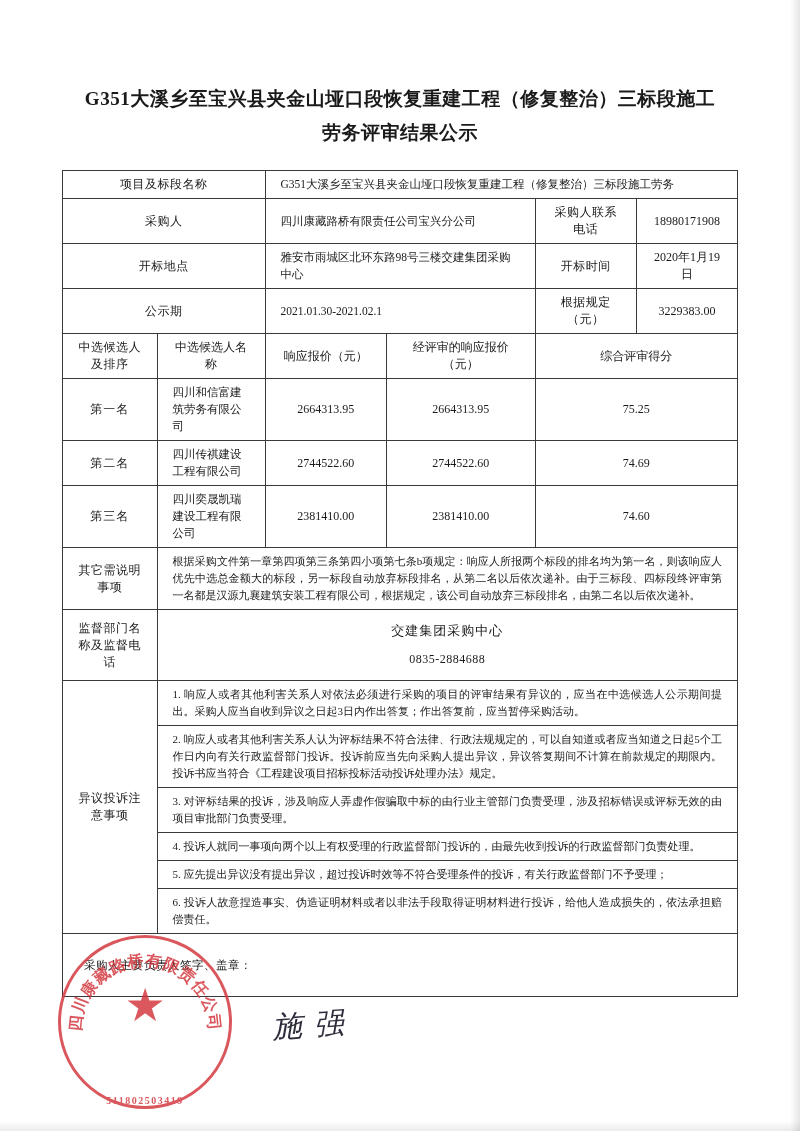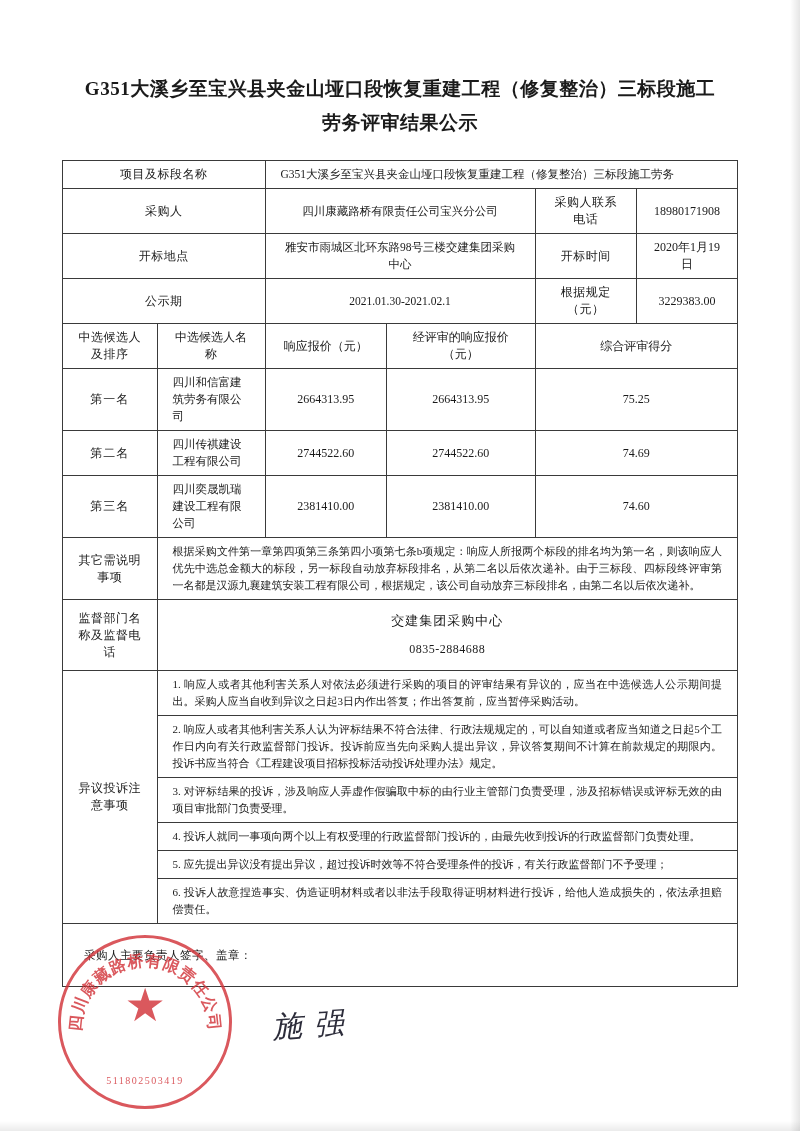--- a/index.html
+++ b/index.html
@@ -21,36 +21,36 @@
     height: 1131px;
     box-sizing: border-box;
     padding: 72px 62px 0 62px;
   }
   .doc-title {
     text-align: center;
     font-size: 19px;
     font-weight: bold;
     line-height: 34px;
     letter-spacing: 0.5px;
-    margin: 0 18px 20px 18px;
+    margin: 10px 18px 20px 18px;
     font-family: "Liberation Serif", "DejaVu Serif", serif;
   }
   table.main {
     width: 100%;
     border-collapse: collapse;
     table-layout: fixed;
     font-size: 11.5px;
   }
   table.main td {
     border: 1px solid #3a3a3a;
     padding: 5px 15px;
     vertical-align: middle;
     line-height: 17px;
   }
-  .ctr { text-align: center; }
+  .ctr { text-align: left; }
   .lbl {
     text-align: center;
     font-size: 12px;
     letter-spacing: 0.5px;
   }
   .val-left {
     text-align: left;
     font-size: 11.5px;
     padding-left: 8px;
   }
@@ -160,26 +160,27 @@
   .stamp-arc text {
     fill: #d2343a;
     font-family: "Liberation Serif", serif;
     font-size: 16px;
     font-weight: bold;
     letter-spacing: 1px;
   }
   .stamp-code {
     position: absolute;
     left: 0;
-    bottom: 20px;
+    bottom: 0;
     width: 100%;
     text-align: center;
     color: #d2343a;
     font-size: 10px;
     letter-spacing: 1.5px;
+    font-weight: bold;
   }
   .signature {
     position: absolute;
     left: 272px;
     top: 1005px;
     font-size: 30px;
     color: #1b1b2a;
     font-family: "Liberation Serif", serif;
     font-style: italic;
     transform: rotate(-4deg);

